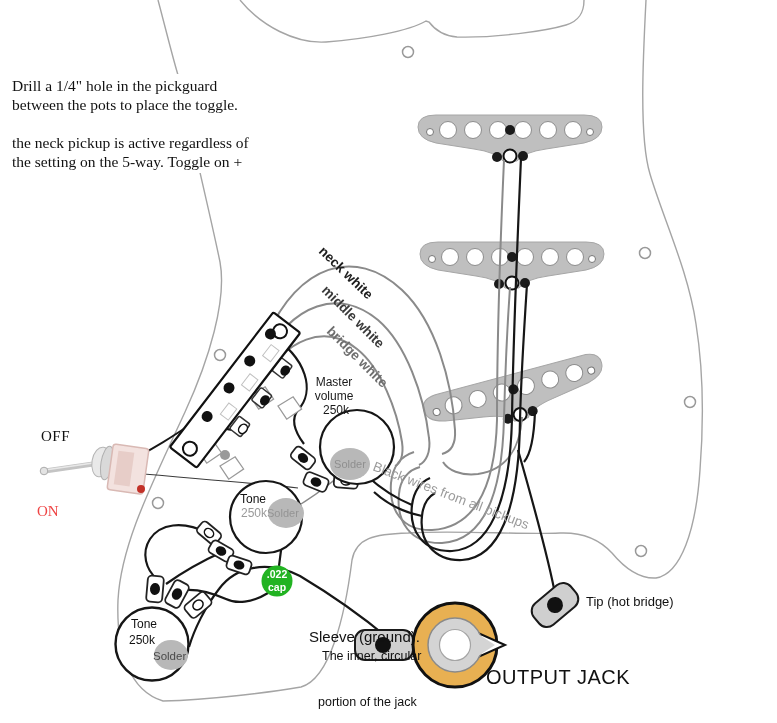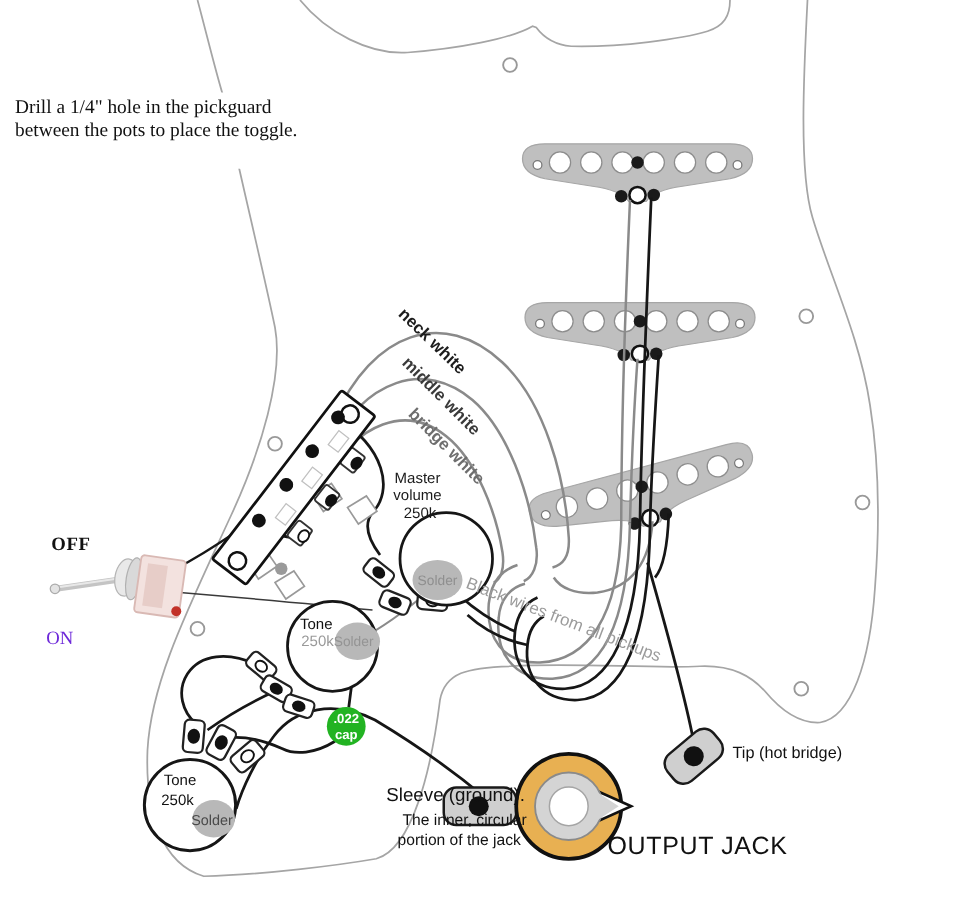--- a/index.html
+++ b/index.html
@@ -3,26 +3,26 @@
 <meta charset="utf-8">
 <style>
   html,body{margin:0;padding:0;background:#fff;}
   .stage{position:relative;width:777px;height:723px;background:#ffffff;overflow:hidden;
          font-family:"Liberation Sans",sans-serif;}
   .stage svg{position:absolute;left:0;top:0;}
   .instructions{position:absolute;left:10px;top:74px;background:#ffffff;padding:2px 6px 2px 2px;
     font-family:"Liberation Serif",serif;font-size:15.5px;line-height:19px;color:#111;}
   .instructions .tline{white-space:nowrap;min-height:19px;}
   .lbl{position:absolute;white-space:nowrap;color:#111;}
-  .off-label{left:41px;top:428px;font-family:"Liberation Serif",serif;font-weight:bold;font-size:15px;letter-spacing:.5px;}
-  .on-label{left:37px;top:503px;font-family:"Liberation Serif",serif;font-size:15px;color:#6d28d9;}
+  .off-label{left:41px;top:428px;font-family:"Liberation Serif",serif;font-weight:normal;font-size:15px;letter-spacing:.5px;}
+  .on-label{left:37px;top:503px;font-family:"Liberation Serif",serif;font-size:15px;color:#ef4444;}
   .tip-label{left:586px;top:594px;font-size:13px;}
   .sleeve-title{left:309px;top:628px;font-size:15px;}
   .sleeve-desc1{left:322px;top:649px;font-size:12.5px;}
-  .sleeve-desc2{left:318px;top:665px;font-size:12.5px;}
+  .sleeve-desc2{left:318px;top:695px;font-size:12.5px;}
   .outputjack-label{left:486px;top:666px;font-size:20px;letter-spacing:.5px;}
   text{font-family:"Liberation Sans",sans-serif;}
 </style>
 </head>
 <body>
 
 <div class="stage">
 
 <svg width="777" height="723" viewBox="0 0 777 723">
 
@@ -225,20 +225,22 @@
   <text transform="translate(318,252) rotate(44)" font-size="13.5" font-weight="600" fill="#1d1d1d">neck white</text>
   <text transform="translate(321,291) rotate(45)" font-size="13.5" font-weight="600" fill="#3a3a3a">middle white</text>
   <text transform="translate(326,332) rotate(45)" font-size="13.5" font-weight="600" fill="#6e6e6e">bridge white</text>
   <text transform="translate(372,470) rotate(21)" font-size="13.5" fill="#9b9b9b">Black wires from all pickups</text>
 </svg>
 
   <div class="instructions">
     <div class="tline">Drill a 1/4" hole in the pickguard</div>
     <div class="tline">between the pots to place the toggle.</div>
     <div class="tline"></div>
+    <div class="tline">the neck pickup is active regardless of</div>
+    <div class="tline">the setting on the 5-way. Toggle on +</div>
   </div>
 
   <div class="lbl off-label">OFF</div>
   <div class="lbl on-label">ON</div>
   <div class="lbl tip-label">Tip (hot bridge)</div>
   <div class="lbl sleeve-title">Sleeve (ground).</div>
   <div class="lbl sleeve-desc1">The inner, circular</div>
   <div class="lbl sleeve-desc2">portion of the jack</div>
   <div class="lbl outputjack-label">OUTPUT JACK</div>
 

